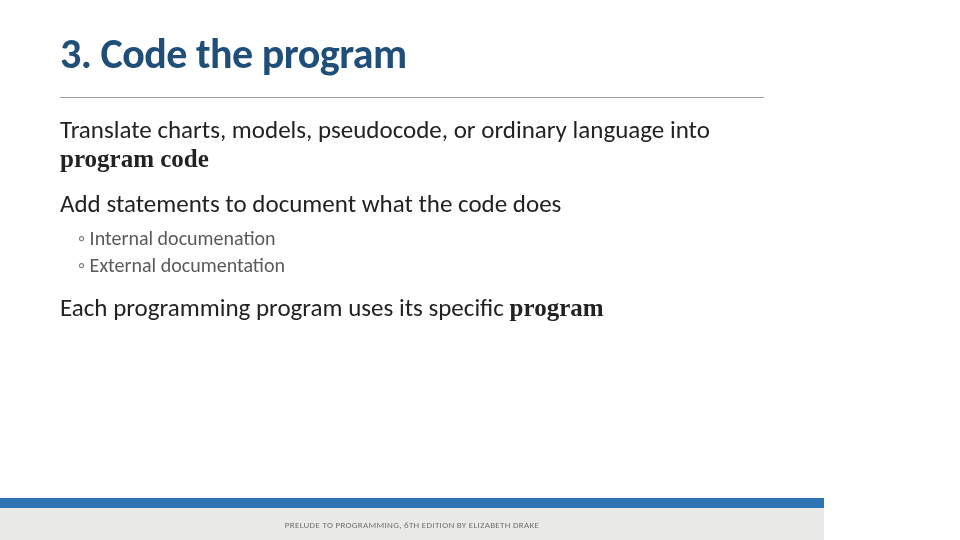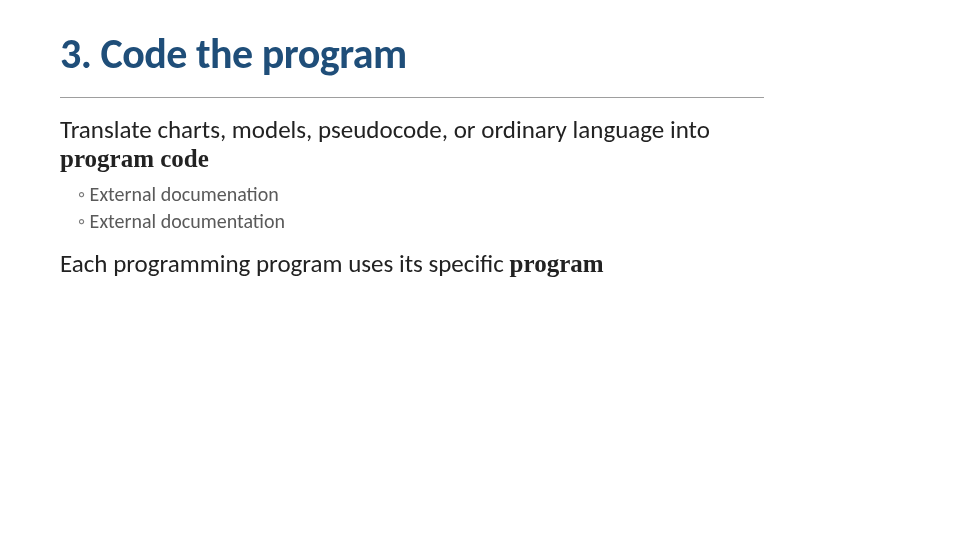--- a/index.html
+++ b/index.html
@@ -80,24 +80,31 @@
 <div class="slide">
 
   <h1 class="title">3. Code the program</h1>
 
   <div class="rule"></div>
 
   <p class="body-text">
     <span>Translate charts, models, pseudocode, or ordinary language into </span><b>program code</b>
   </p>
 
+  <p class="body-text">Add statements to document what the code does</p>
 
   <div class="sub-group">
-    <div class="sub">External documenation</div>
+    <div class="sub">Internal documenation</div>
     <div class="sub">External documentation</div>
   </div>
 
   <p class="body-text">
     <span>Each programming program uses its specific </span><b>program</b>
   </p>
 
+  <div class="footer-band">
+    <div class="band-top"></div>
+    <div class="band-bottom">
+      <span class="footer-text">PRELUDE TO PROGRAMMING, 6TH EDITION BY ELIZABETH DRAKE</span>
+    </div>
+  </div>
 
 </div>
 
 </body></html>

